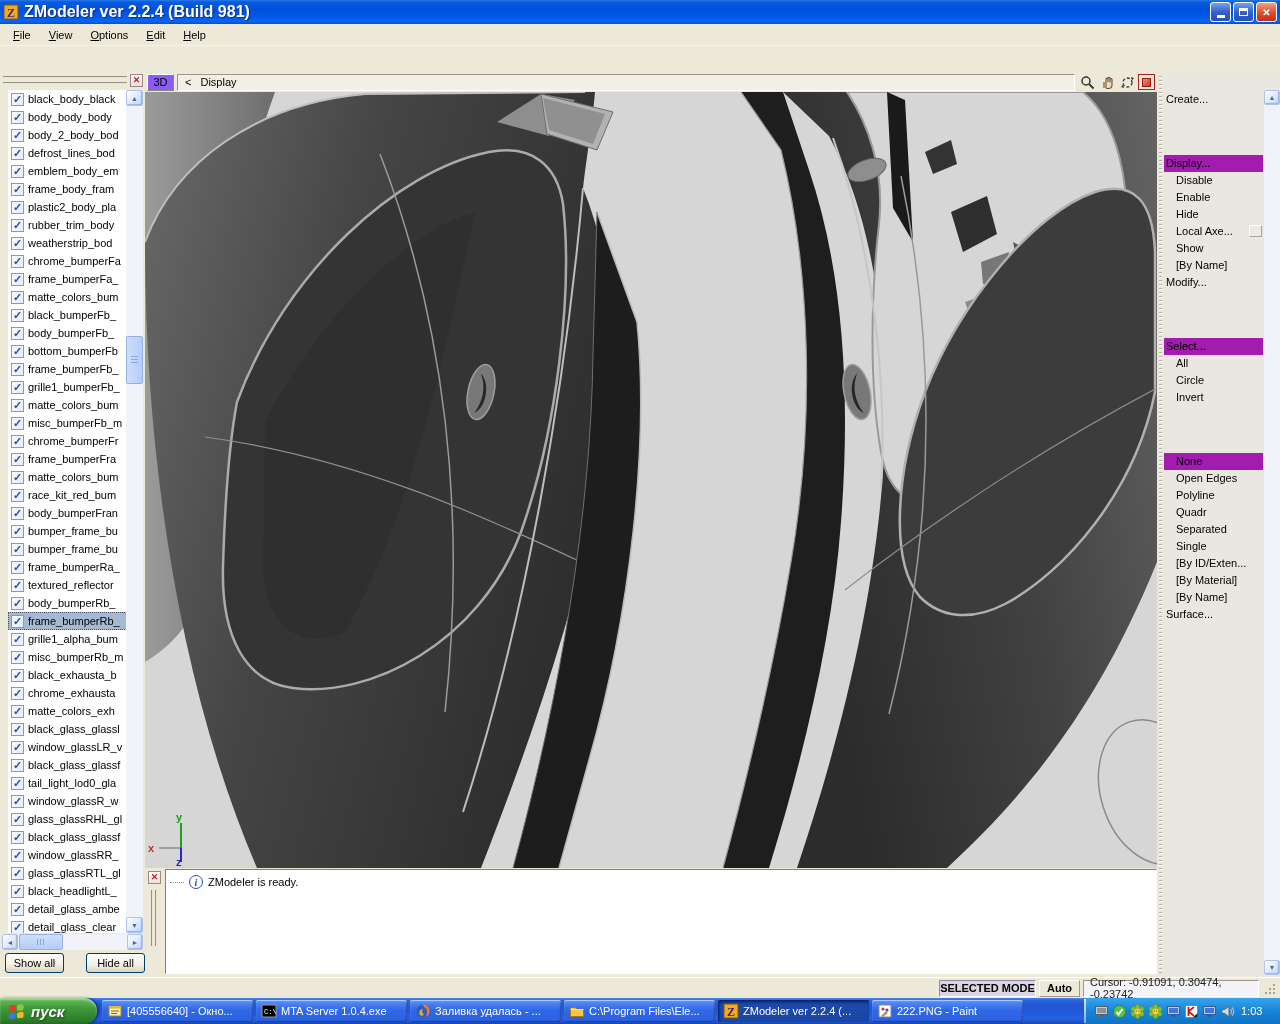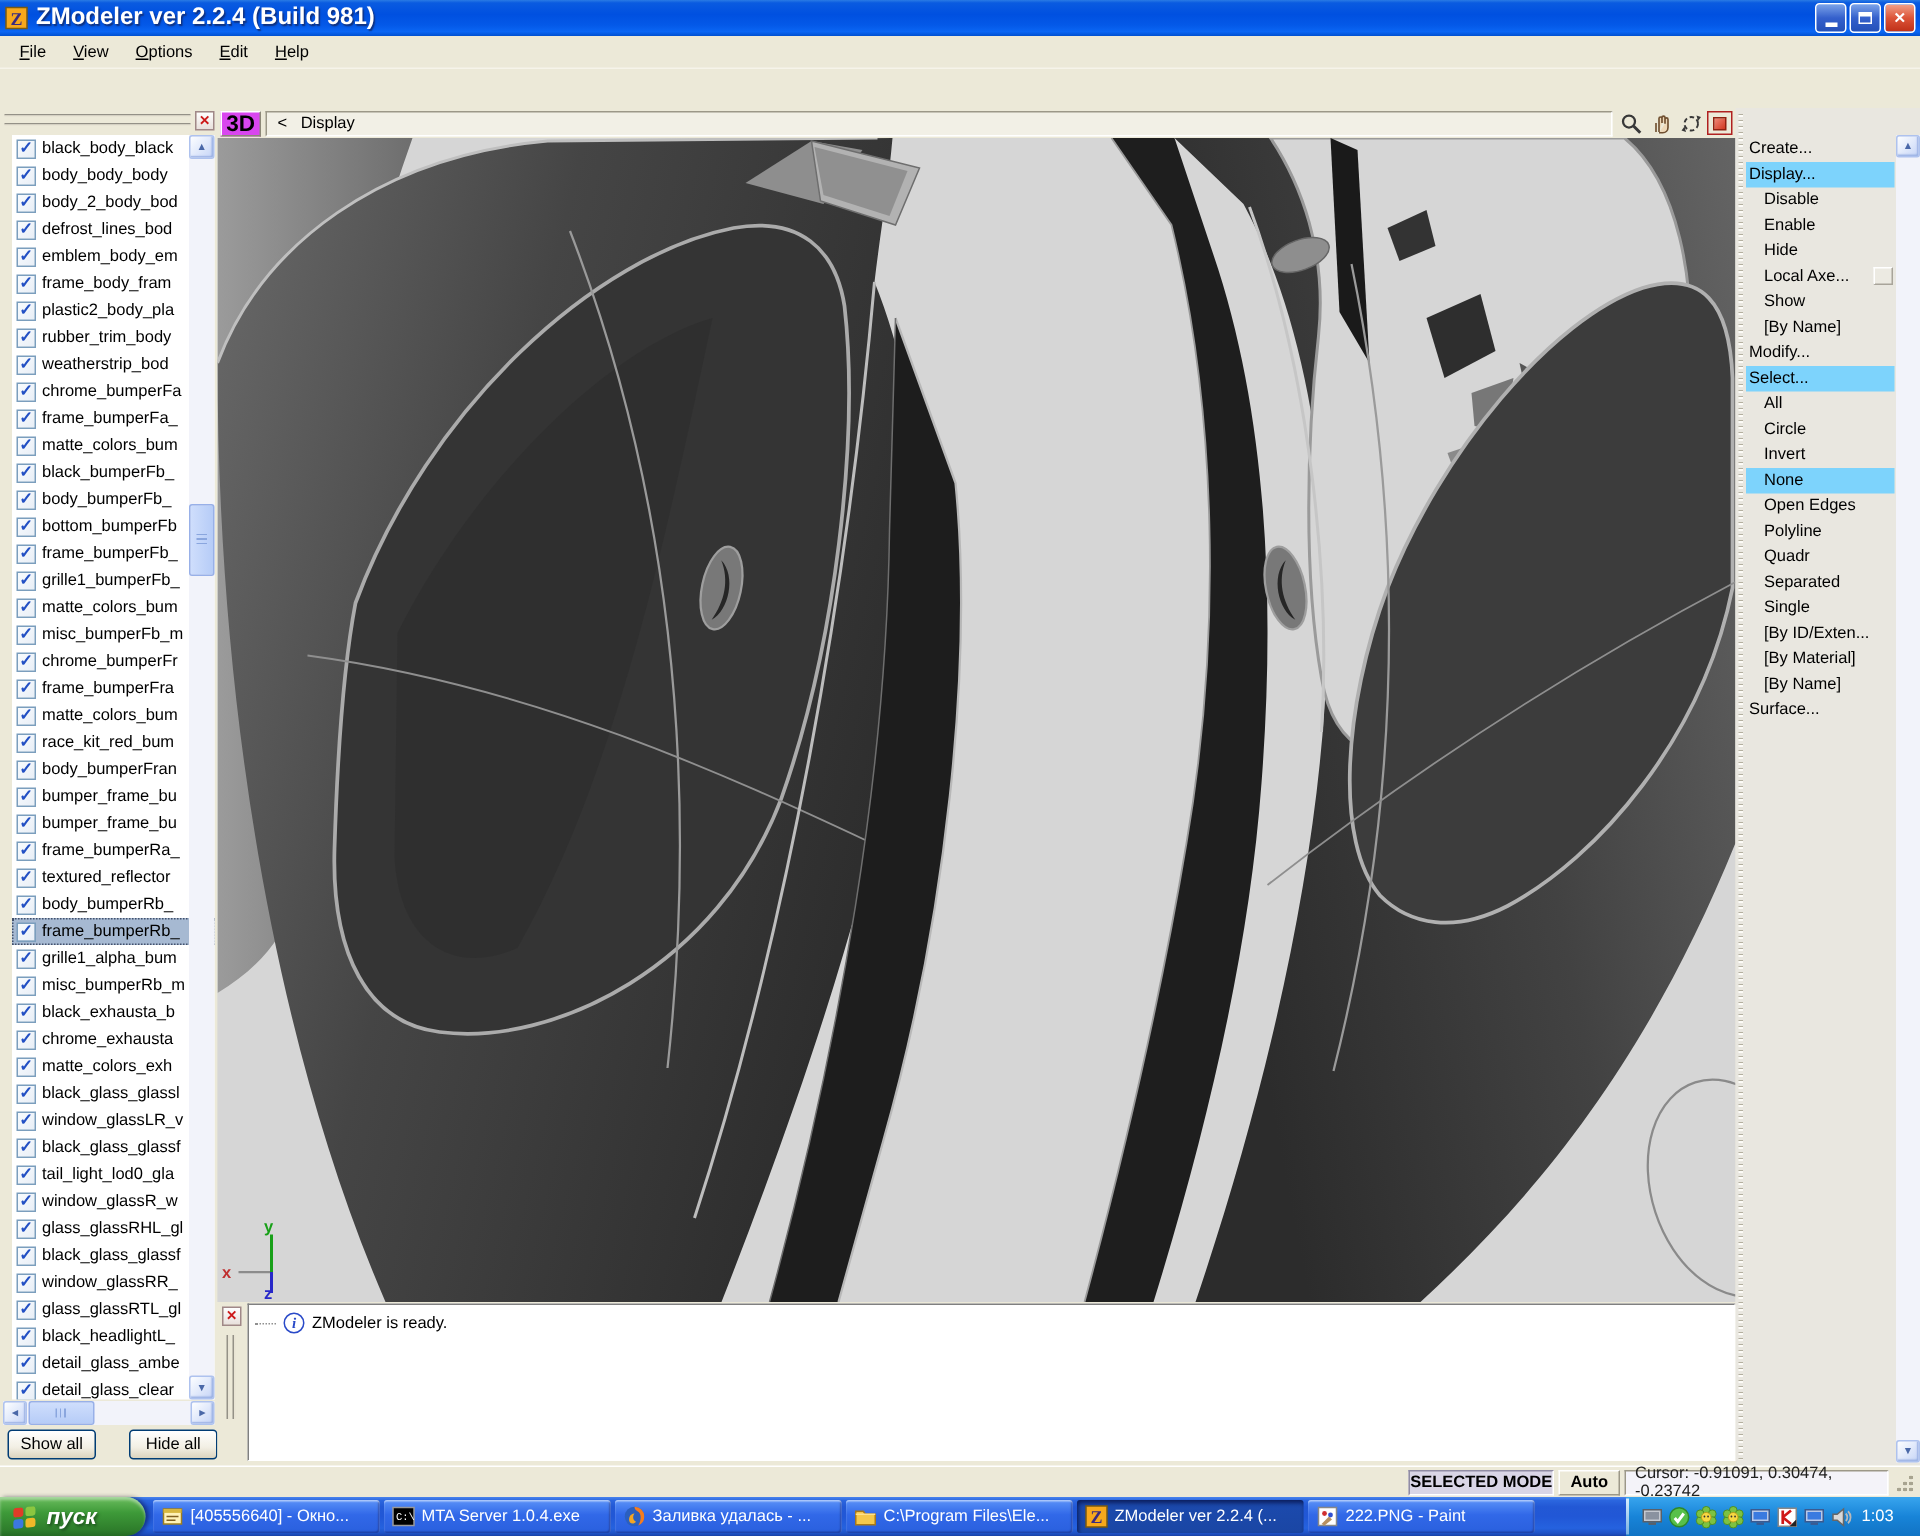--- a/index.html
+++ b/index.html
@@ -78,22 +78,22 @@
   .hthumb::after { content:''; position:absolute; top:4px; bottom:4px; left:50%; width:8px; margin-left:-4px;
     background:repeating-linear-gradient(90deg,#8AA6DE 0 1px,transparent 1px 3px); }
   .lp-buttons { position:absolute; bottom:4px; left:5px; right:0; display:flex; gap:22px; }
   .xp-btn { width:62px; height:20px; border:1px solid #003C74; border-radius:3px;
     background:linear-gradient(#FFFFFF,#F2EFE4 60%,#DCD4BE); display:flex; align-items:center;
     justify-content:center; font-size:11px; color:#000; }
 
   
   .viewport { position:absolute; left:145px; top:72px; width:1012px; bottom:47px; background:#ECE9D8; }
   .vp-head { position:absolute; top:0; left:0; right:0; height:20px; display:flex; align-items:center; gap:3px; padding:1px 2px; }
-  .vp-3d { width:27px; height:17px; background:#d946ef; border:1px solid; border-color:#FFF #8C8878 #8C8878 #FFF;
-    font-weight:bold; font-size:15px; display:flex; align-items:center; justify-content:center; }
+  .vp-3d { width:27px; height:17px; background:#8b5cf6; border:1px solid; border-color:#FFF #8C8878 #8C8878 #FFF;
+    font-weight:normal; font-size:11px; display:flex; align-items:center; justify-content:center; }
   .vp-path { flex:1; height:17px; background:#F2F0E6; border:1px solid; border-color:#9C9888 #FFF #FFF #9C9888;
     display:flex; align-items:center; padding-left:7px; gap:9px; }
   .vp-tools { display:flex; align-items:center; gap:2px; }
   .vp-tool { width:18px; height:17px; display:flex; align-items:center; justify-content:center; }
   .vp-max { width:17px; height:16px; border:1px solid #B02020; background:#ECE9D8;
     display:flex; align-items:center; justify-content:center; }
   .vp-max i { display:block; width:9px; height:9px; background:linear-gradient(135deg,#F08878,#D03820); border:1px solid #902010; }
   .vp-canvas { position:absolute; top:20px; left:0; right:0; height:776px; background:#D6D6D6; }
   .vp-canvas svg { display:block; }
 
@@ -110,21 +110,21 @@
     font-family:"Liberation Serif", serif; font-weight:bold; font-style:italic; font-size:10px;
     display:flex; align-items:center; justify-content:center; background:#fff; }
 
   
   .right-panel { position:absolute; right:0; top:72px; width:123px; bottom:47px; background:#E9E7E0; }
   .rp-grip { position:absolute; left:2px; top:4px; bottom:4px; width:3px;
     background:repeating-linear-gradient(180deg,#B4B0A0 0 1px,#FDFCF8 1px 2px,transparent 2px 4px); }
   .cmd-list { position:absolute; top:19px; left:7px; right:17px; }
   .cmd { height:17px; line-height:17px; padding-left:2px; position:relative; white-space:nowrap; }
   .cmd.i1 { padding-left:12px; }
-  .cmd.csel { background:#7dd3fc; }
+  .cmd.csel { background:#a21caf;margin-top:47px; }
   .cmdbox { position:absolute; right:1px; top:2px; width:13px; height:12px; background:#ECEAE2;
     border:1px solid; border-color:#FFF #A8A49A #A8A49A #FFF; }
   .rp-scroll { position:absolute; right:0; top:18px; bottom:2px; width:16px; background:#F2F3FA; }
   .rp-scroll .up { position:absolute; top:0; left:0; right:0; height:15px; }
   .rp-scroll .down { position:absolute; bottom:0; left:0; right:0; height:15px; }
 
   
   .statusbar { position:absolute; left:0; right:0; bottom:26px; height:21px; background:#ECE9D8;
     border-top:1px solid #FFF; display:flex; align-items:center; padding:0 3px; gap:3px; }
   .sb-fill { flex:1; }

